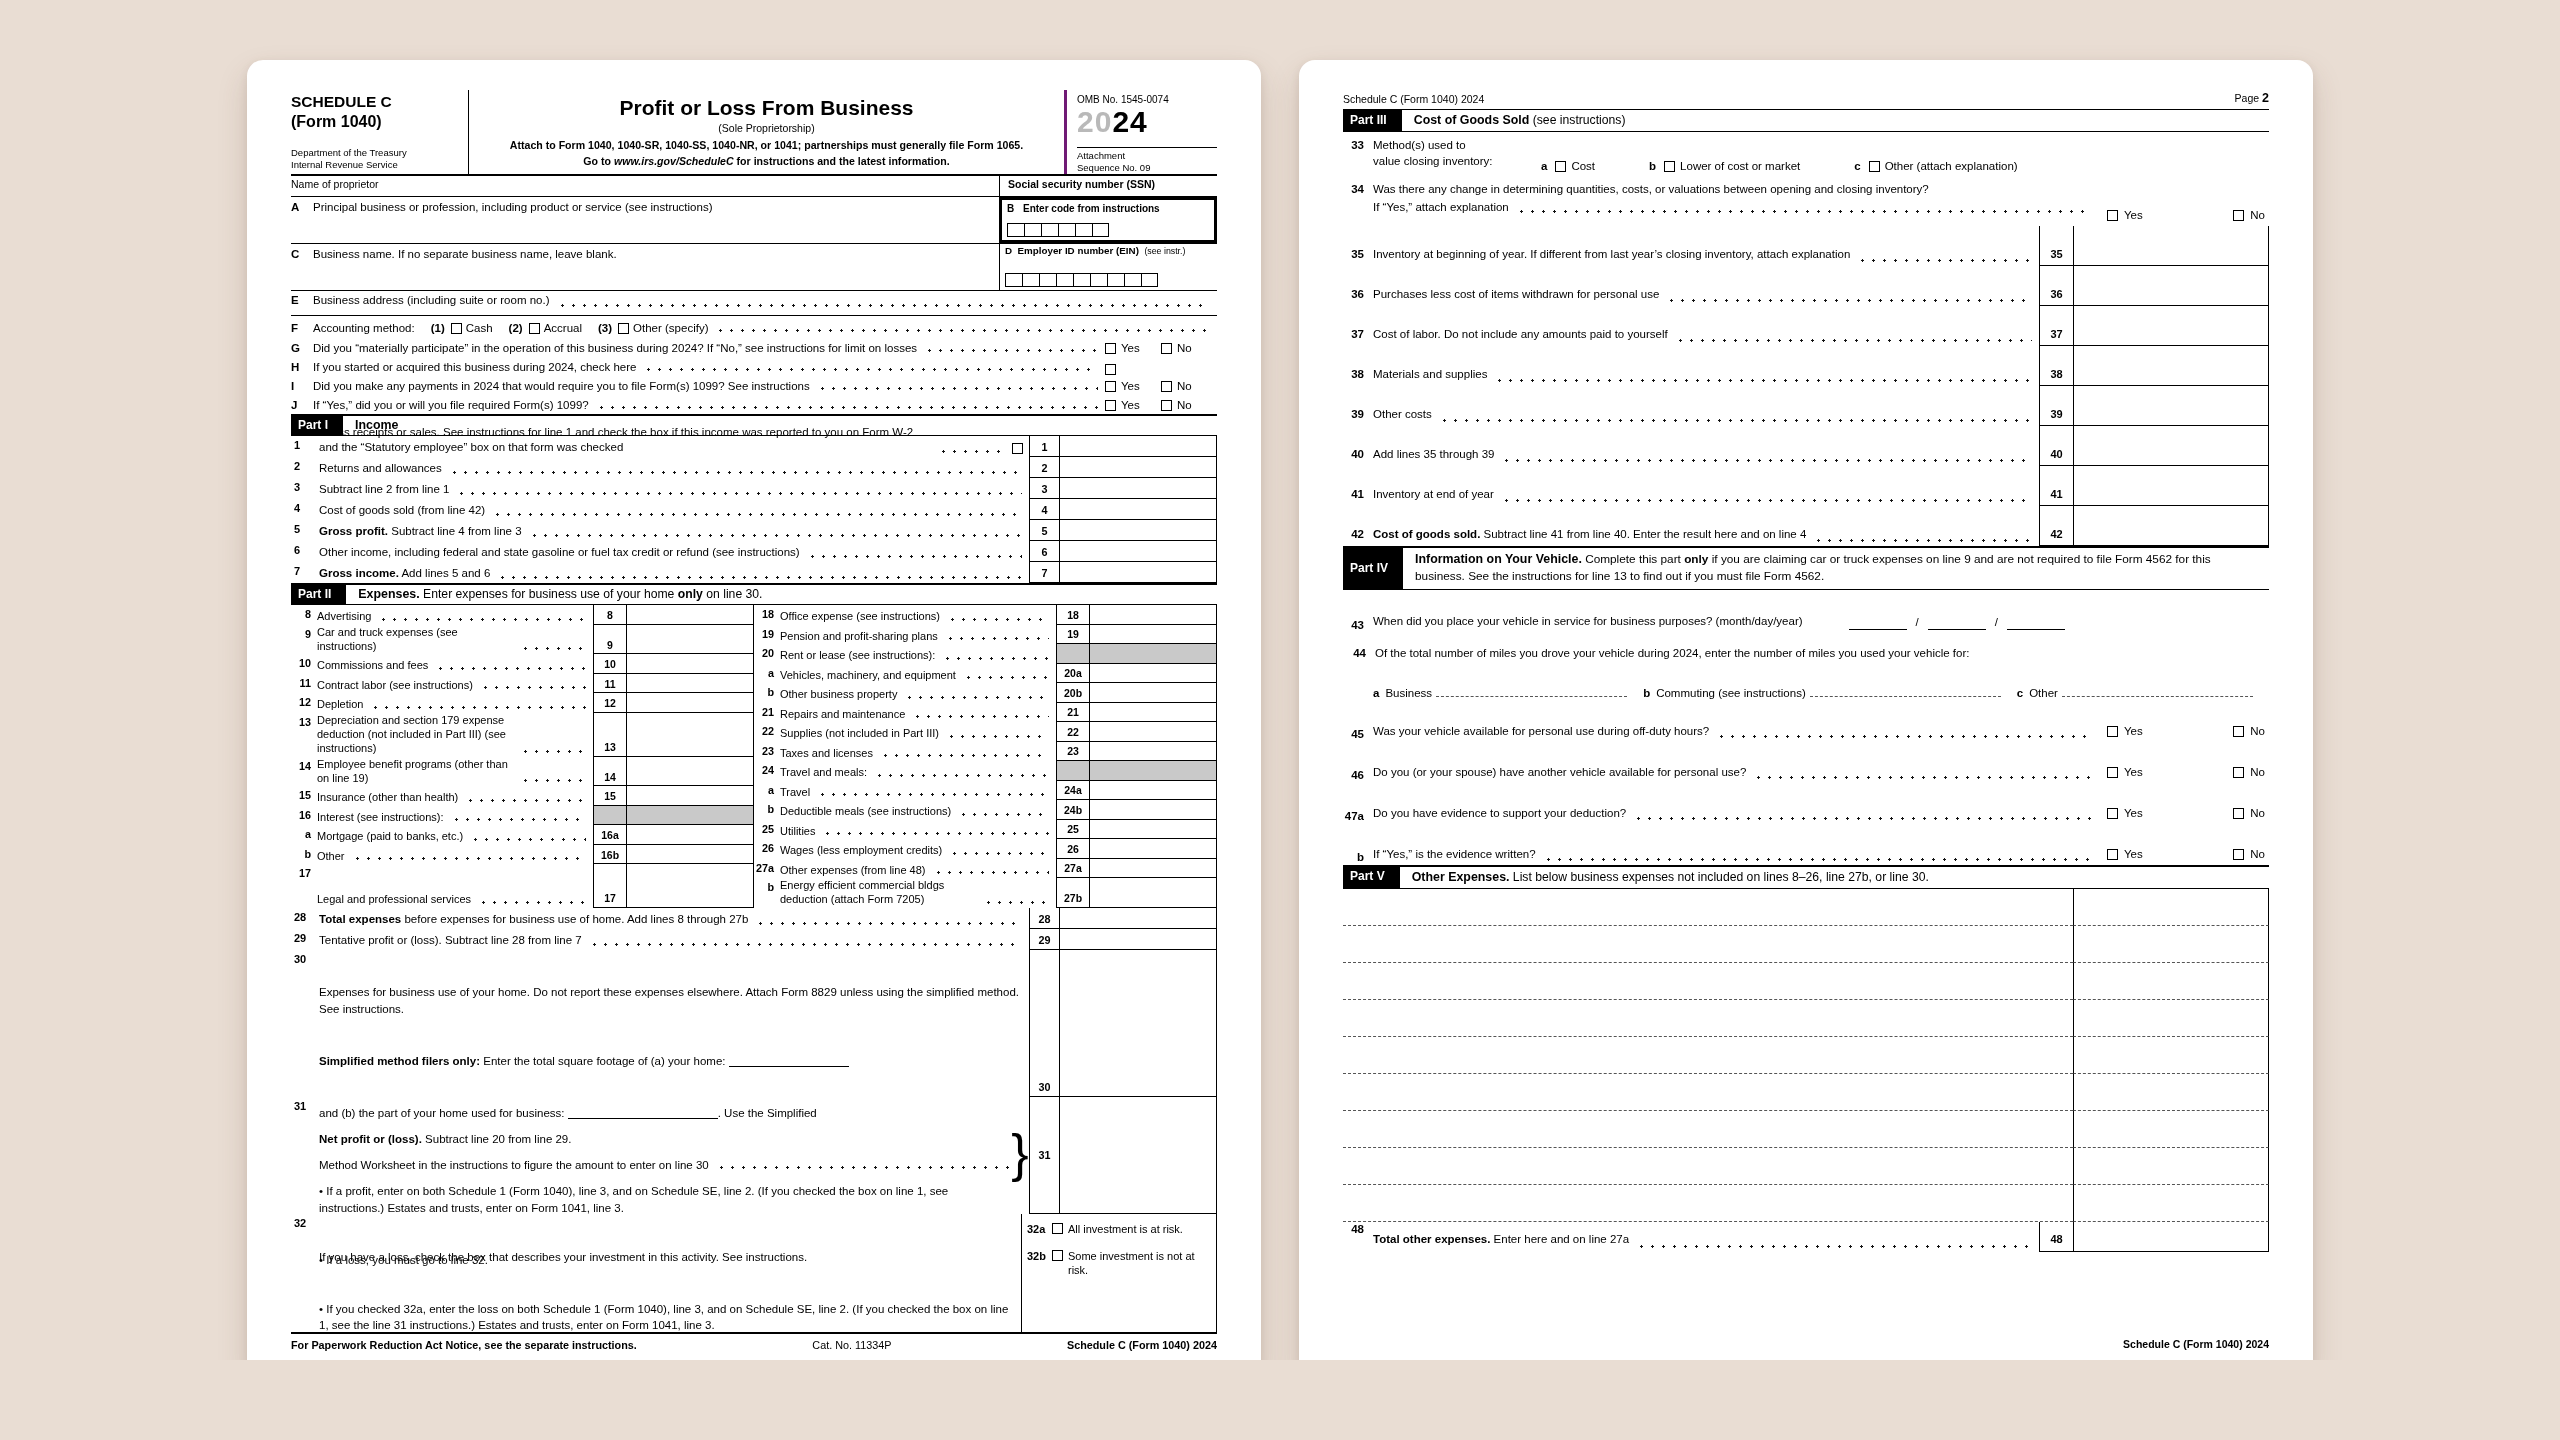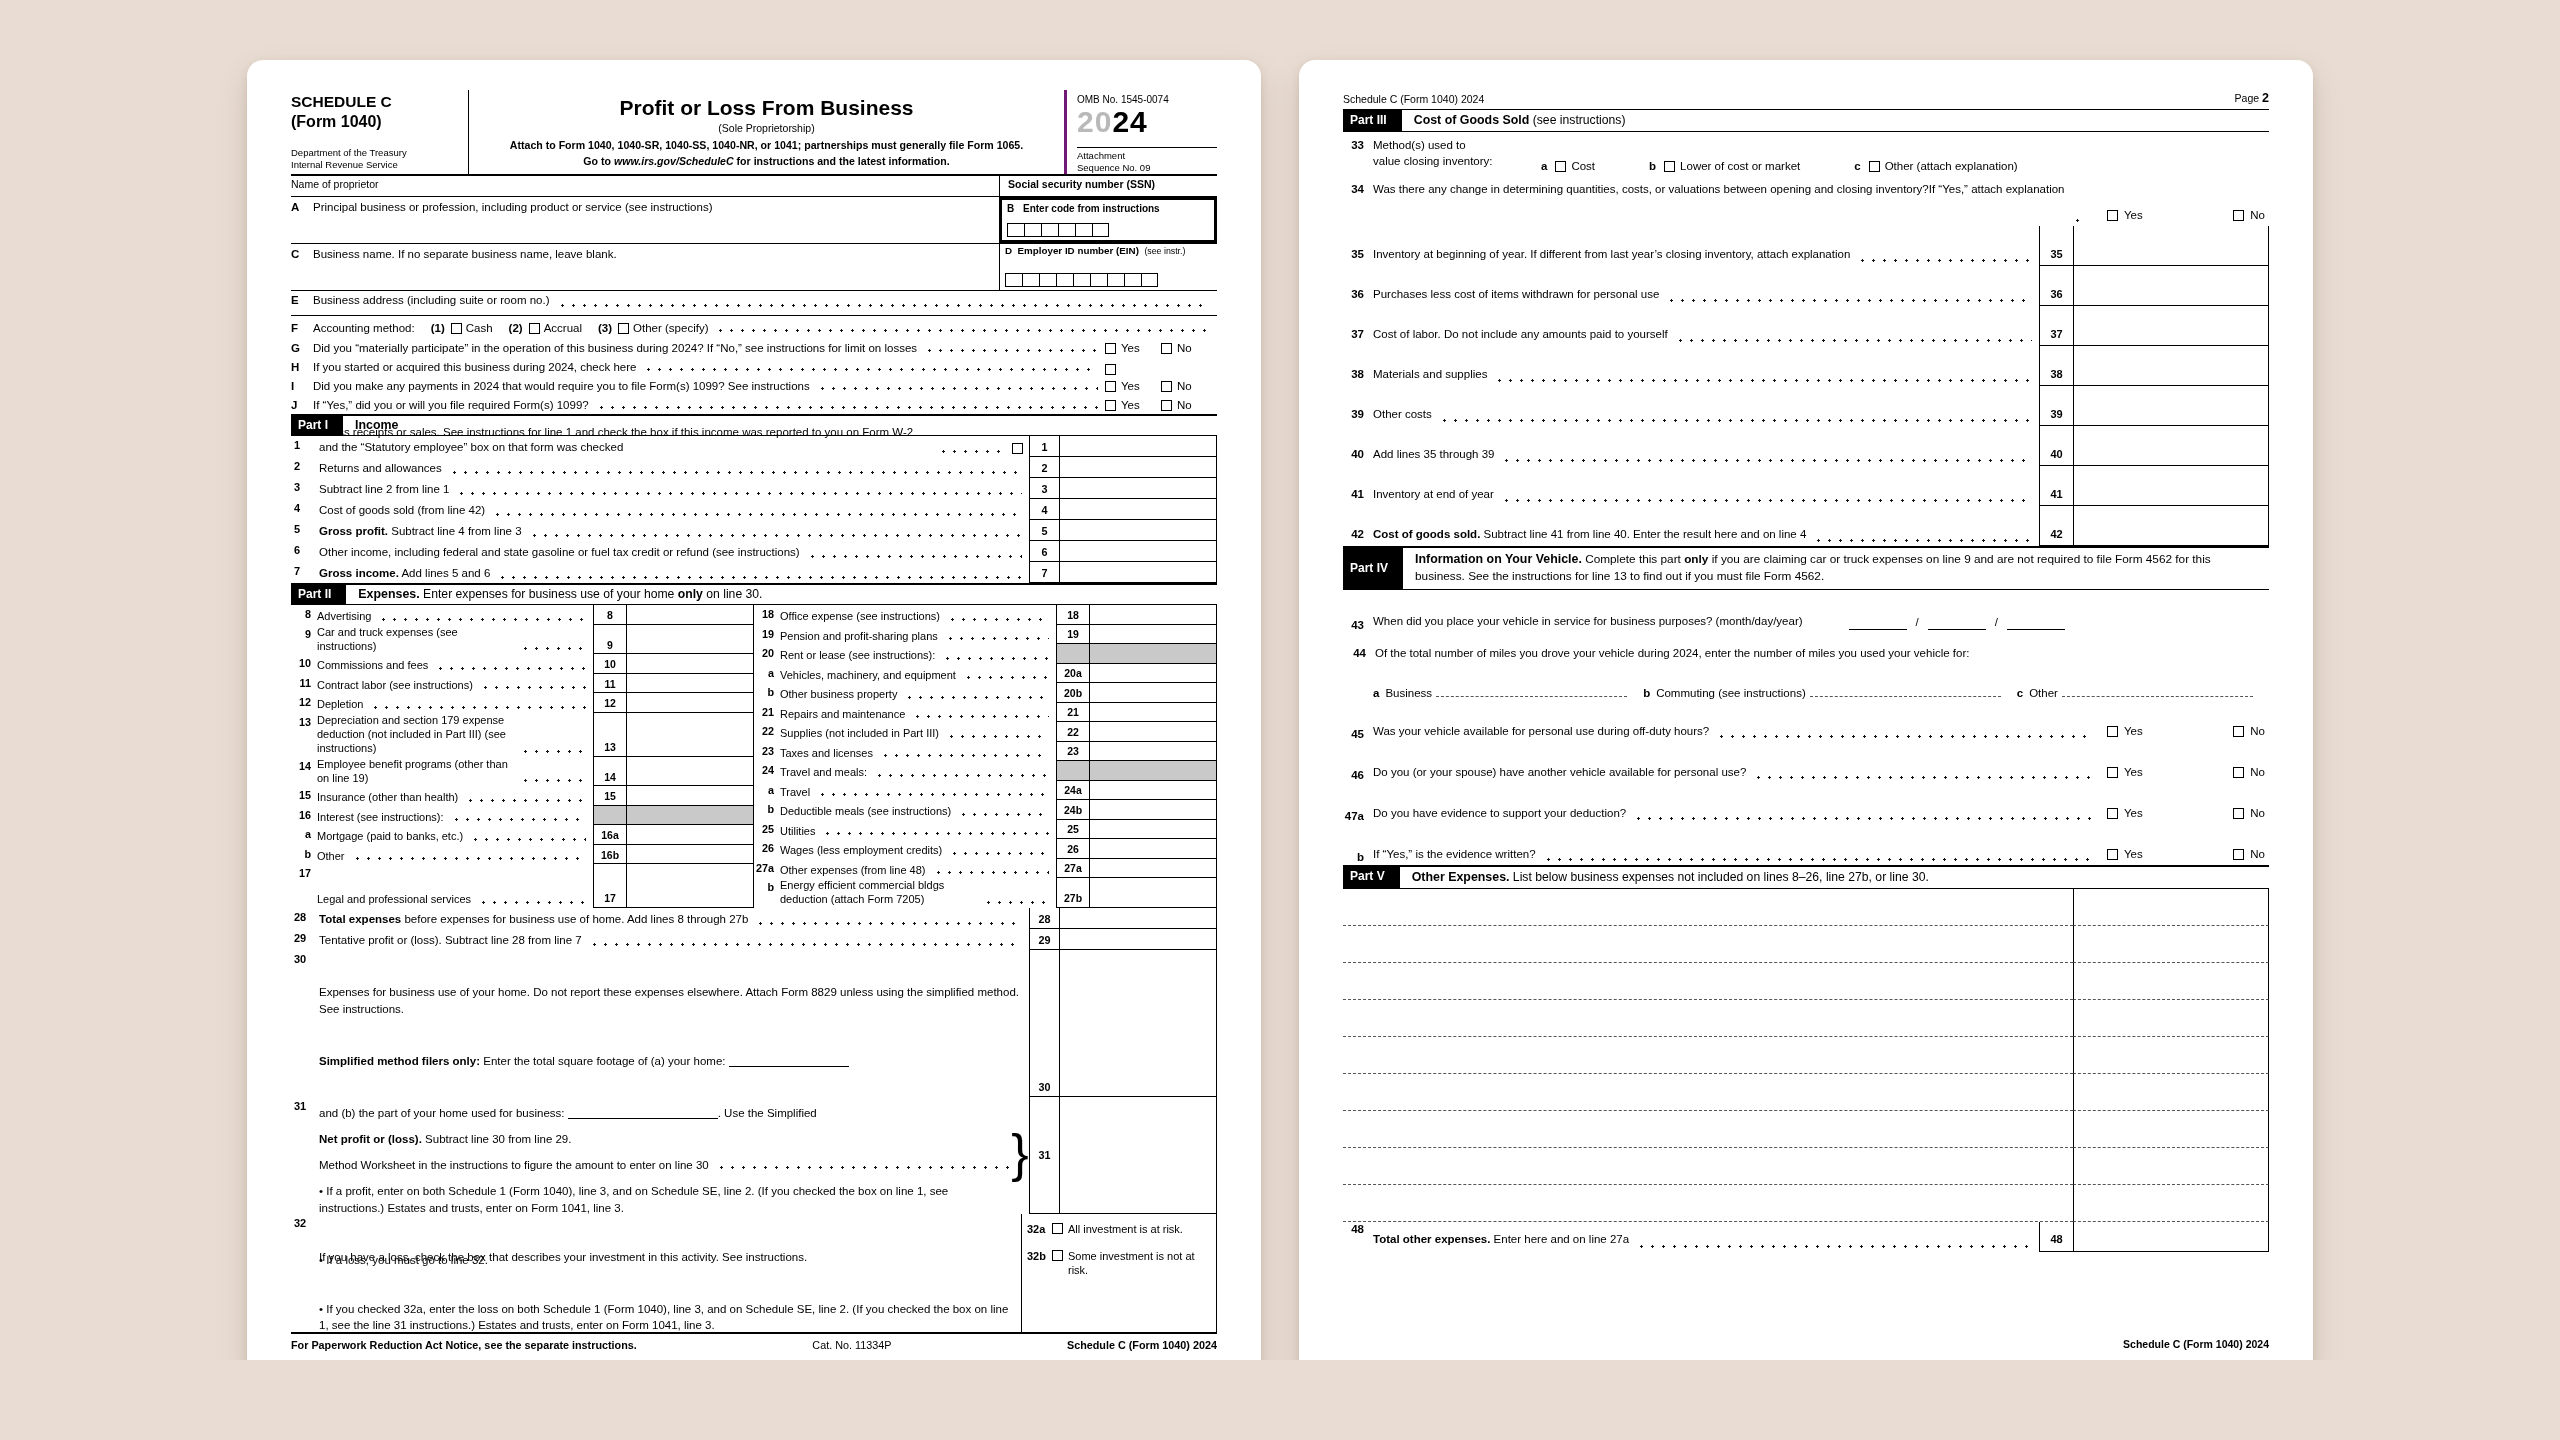--- a/index.html
+++ b/index.html
@@ -102,21 +102,21 @@
 .pbar.nt{border-top:none}
 .r33{display:flex;min-height:46px;padding-top:5px}
 .ln3{width:30px;flex:0 0 auto;font-weight:bold;font-size:11.5px;text-align:right;padding-right:9px}
 .ln3.top{padding-top:1px}
 .lbl33{width:168px;font-size:11.5px;line-height:1.4;flex:0 0 auto}
 .opts{flex:1;display:flex;align-items:flex-end;padding-bottom:4px}
 .opt{display:flex;align-items:center;font-size:11.5px;margin-right:54px}
 .opt b{margin-right:3px}
 .opt .cb{margin:0 5px}
 .r34{display:flex;min-height:48px;padding-top:3px}
-.lbl34{flex:1;font-size:11.5px;line-height:1.55;display:flex;flex-direction:row;min-width:0}
+.lbl34{flex:1;font-size:11.5px;line-height:1.55;display:flex;flex-direction:column;min-width:0}
 .l2{display:flex}
 .yn2{width:170px;flex:0 0 auto;display:flex;justify-content:space-between;align-items:flex-end;padding:0 4px 3px 8px}
 .ynitem{display:flex;align-items:center;font-size:11.5px}
 .ynitem .cb{margin-right:6px}
 .p3row{display:flex;height:40px}
 .p3row .lnb{align-self:flex-end;padding-bottom:4px}
 .lbl3{flex:1;display:flex;align-items:flex-end;min-width:0}
 .lbl3 .txt{padding-bottom:4px;font-size:11.5px}
 .bx3{width:34px;flex:0 0 auto;border-left:1px solid #000;border-bottom:1px solid #000;font-weight:bold;font-size:11px;display:flex;align-items:flex-end;justify-content:center;padding-bottom:4px}
 .amt3{width:196px;flex:0 0 auto;border-left:1px solid #000;border-right:1.5px solid #000;border-bottom:1px solid #000}
@@ -694,21 +694,21 @@
         <div class="para"><span>and (b) the part of your home used for business:</span> <span class="blank w150"></span><span>. Use the Simplified</span></div>
         <div class="para" style="display:flex"><span>Method Worksheet in the instructions to figure the amount to enter on line 30</span><span class="lead"></span></div>
       </span>
       <span class="bx">30</span>
       <span class="amt"></span>
     </div>
 
     <div class="irow">
       <span class="ln">31</span>
       <span class="lblcol">
-        <div class="para"><b>Net profit or (loss).</b><span> Subtract line 30 from line 29.</span></div>
+        <div class="para"><b>Net profit or (loss).</b><span> Subtract line 20 from line 29.</span></div>
         <div class="para">• If a profit, enter on both Schedule 1 (Form 1040), line 3, and on Schedule SE, line 2. (If you checked the box on line 1, see instructions.) Estates and trusts, enter on Form 1041, line 3.</div>
         <div class="para">• If a loss, you must go to line 32.</div>
       </span>
       <span class="brace">}</span>
       <span class="bx mid">31</span>
       <span class="amt"></span>
     </div>
 
     <div class="irow">
       <span class="ln">32</span>

